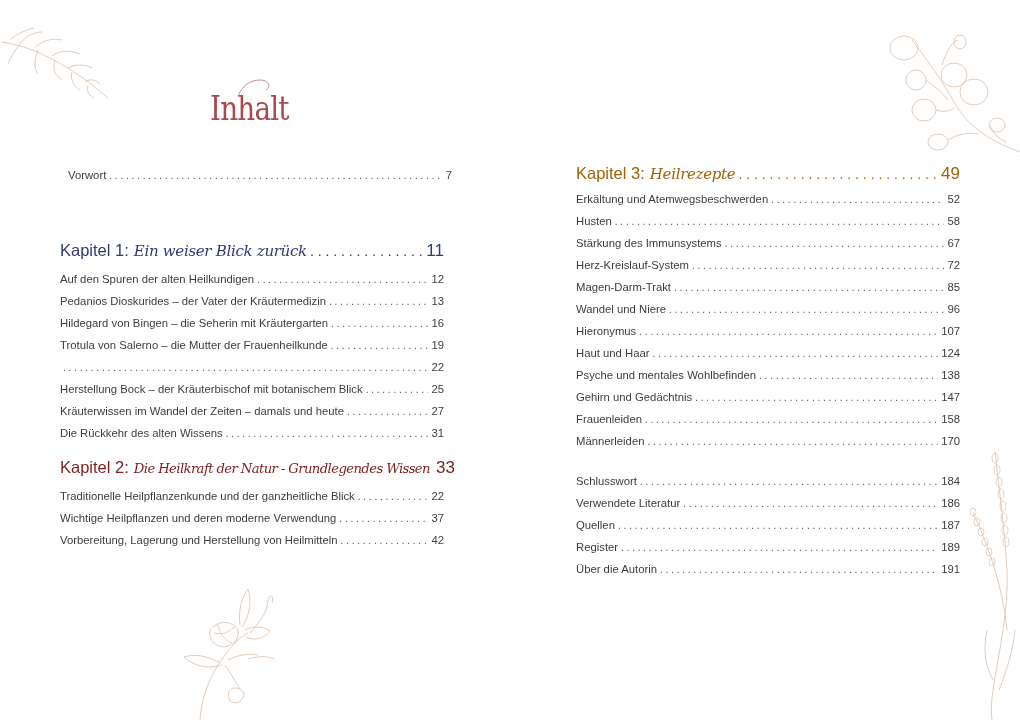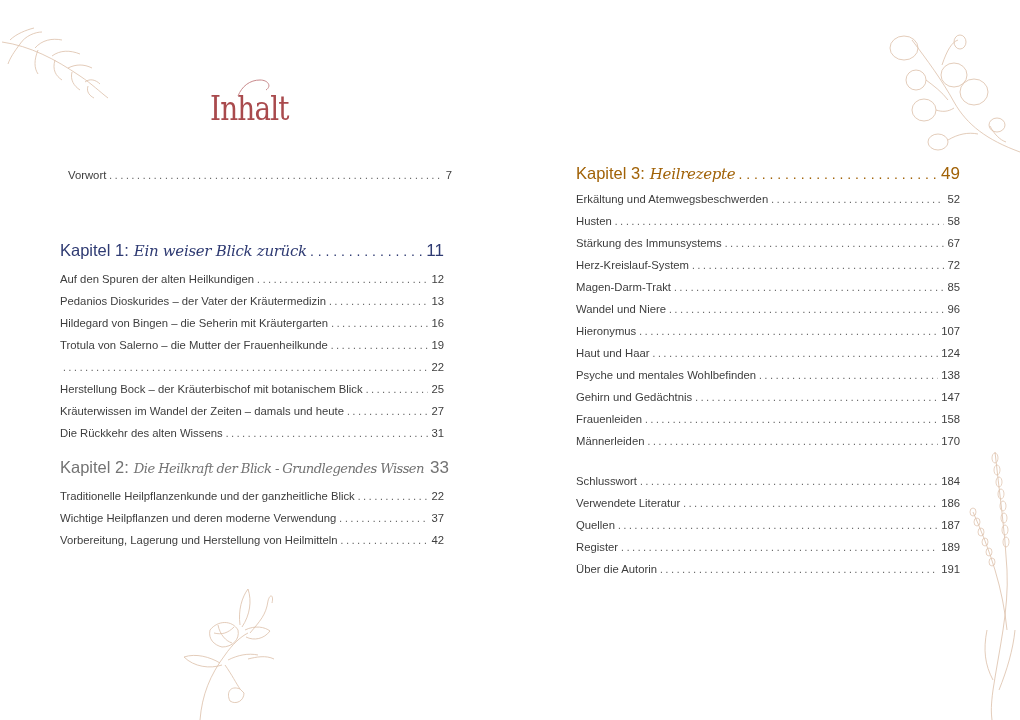--- a/index.html
+++ b/index.html
@@ -40,21 +40,21 @@
     font-family: "DejaVu Serif", "Liberation Serif", serif; font-style: italic;
     font-size: 15px; margin-left: 5px; letter-spacing: -0.3px;
   }
   .chapter .dots {
     flex: 1 1 auto; overflow: hidden; margin: 0 3px; font-size: 14px; letter-spacing: 0;
   }
   .chapter .dots::before { content: ". . . . . . . . . . . . . . . . . . . . . . . . . . . . . . . . . . . . . . . . . . . . . . . . . . . . . . . . . . . . . . . . . . . . . . . . . . . . . . ."; }
   .chapter .page-num { font-size: 17px; }
 
   .ch1 { color: #2e3a72; }
-  .ch2 { color: #737373; }
+  .ch2 { color: #7f1d1d; }
   .ch3 { color: #a16207; }
 
   .deco { position: absolute; }
 </style>
 </head>
 <body>
 
 <div class="page page-left">
 
   <svg class="deco" style="left:0;top:14px" width="115" height="85" viewBox="0 0 115 85" fill="none" stroke="#dcbfa8" stroke-width="0.8">
@@ -130,21 +130,21 @@
     <div class="toc-row">
         <span class="label">Die Rückkehr des alten Wissens</span>
         <span class="dots"></span>
         <span class="page-num">31</span>
       </div>
   </div>
 
   <div class="toc" style="left:60px; top:452px; width:384px;">
     <div class="chapter ch2">
       <span class="kap">Kapitel 2:</span>
-      <span class="chap-title" style="font-size:13.2px;letter-spacing:-0.6px">Die Heilkraft der Blick - Grundlegendes Wissen</span>
+      <span class="chap-title" style="font-size:13.2px;letter-spacing:-0.6px">Die Heilkraft der Natur - Grundlegendes Wissen</span>
       <span class="dots"></span>
       <span class="page-num">33</span>
     </div>
     <div style="height:3px"></div>
     <div class="toc-row">
         <span class="label">Traditionelle Heilpflanzenkunde und der ganzheitliche Blick</span>
         <span class="dots"></span>
         <span class="page-num">22</span>
       </div>
     <div class="toc-row">

